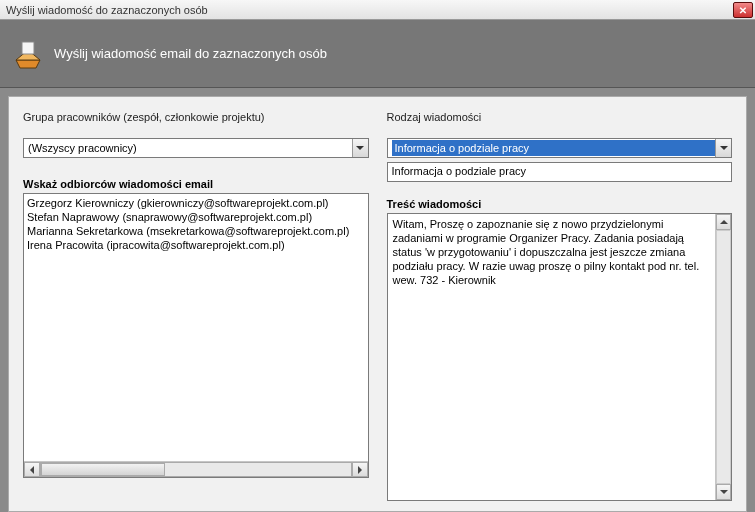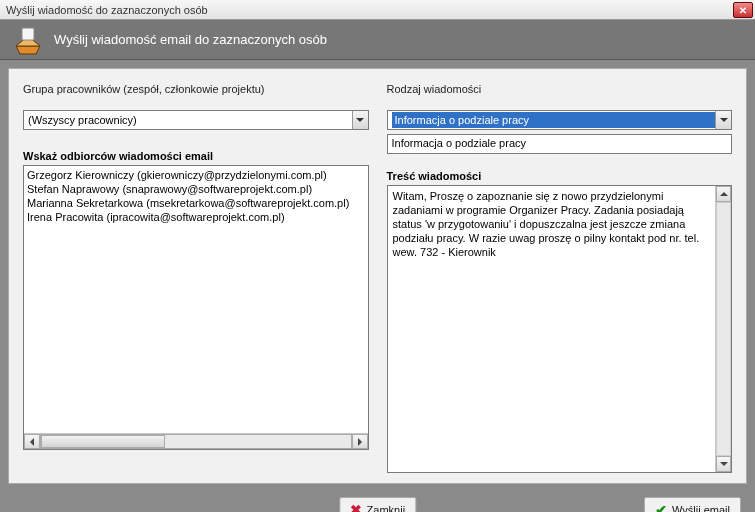--- a/index.html
+++ b/index.html
@@ -15,21 +15,21 @@
   .titlebar .close-btn {
     position: absolute; right: 2px; top: 2px; width: 20px; height: 16px;
     background: linear-gradient(to bottom, #f28a8a, #cc3030);
     border: 1px solid #5a0d0d; border-radius: 2px; color: #fff;
     display: flex; align-items: center; justify-content: center;
     font-weight: bold; font-size: 10px; cursor: pointer;
   }
 
   
   .headerband {
-    height: 40px; background: #777; color: #fff;
+    height: 68px; background: #777; color: #fff;
     display: flex; align-items: center; padding-left: 12px;
     font-size: 13px; border-bottom: 1px solid #555;
   }
   .headerband .hb-icon {
     width: 32px; height: 32px; margin-right: 10px; display: flex;
     align-items: center; justify-content: center;
   }
 
   
   .window-body {
@@ -157,21 +157,21 @@
     <div class="col">
       <div class="label">Grupa pracowników (zespół, członkowie projektu)</div>
       <div class="combo">
         <span class="combo-text">(Wszyscy pracownicy)</span>
         <div class="combo-btn"></div>
       </div>
 
       <div class="label-bold">Wskaż odbiorców wiadomości email</div>
       <div class="listbox">
         <div class="items">
-          <div>Grzegorz Kierowniczy (gkierowniczy@przydzielonymi.com.pl)</div>
+          <div>Grzegorz Kierowniczy (gkierowniczy@softwareprojekt.com.pl)</div>
           <div>Stefan Naprawowy (snaprawowy@softwareprojekt.com.pl)</div>
           <div>Marianna Sekretarkowa (msekretarkowa@softwareprojekt.com.pl)</div>
           <div>Irena Pracowita (ipracowita@softwareprojekt.com.pl)</div>
         </div>
         <div class="hscroll">
           <div class="arrow arr-l"></div>
           <div class="track">
             <div class="thumb"></div>
           </div>
           <div class="arrow arr-r"></div>

